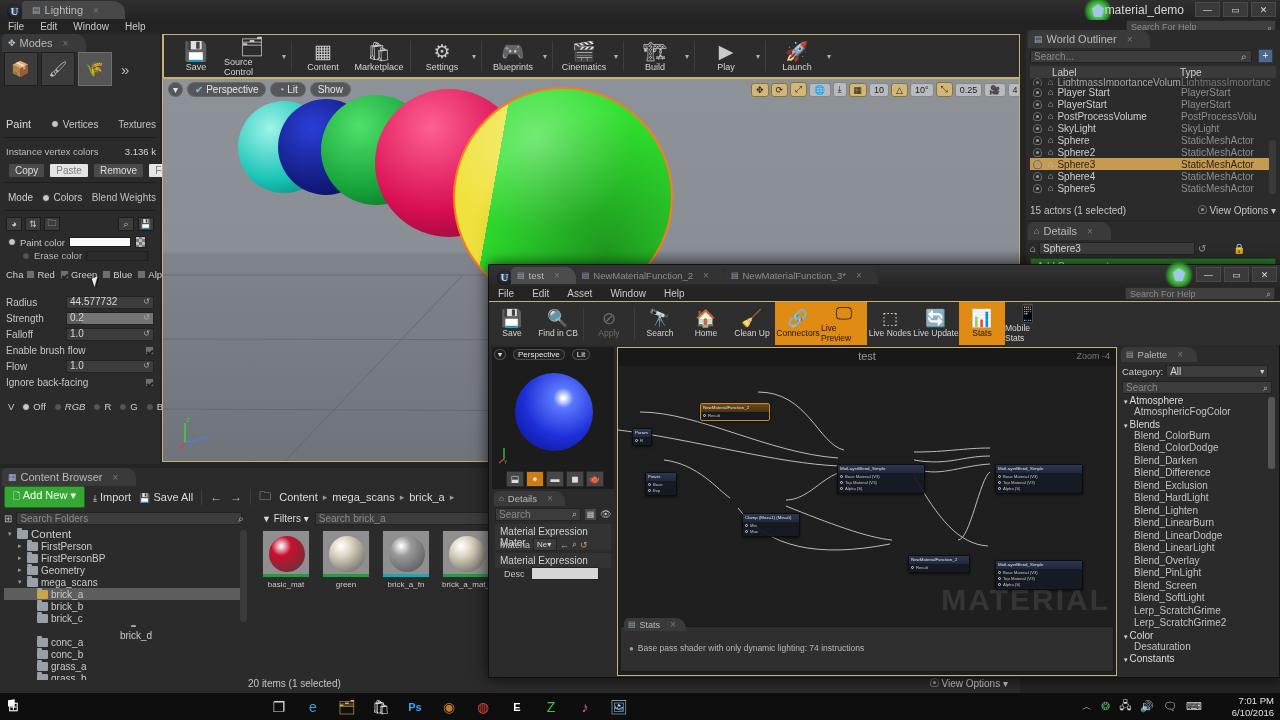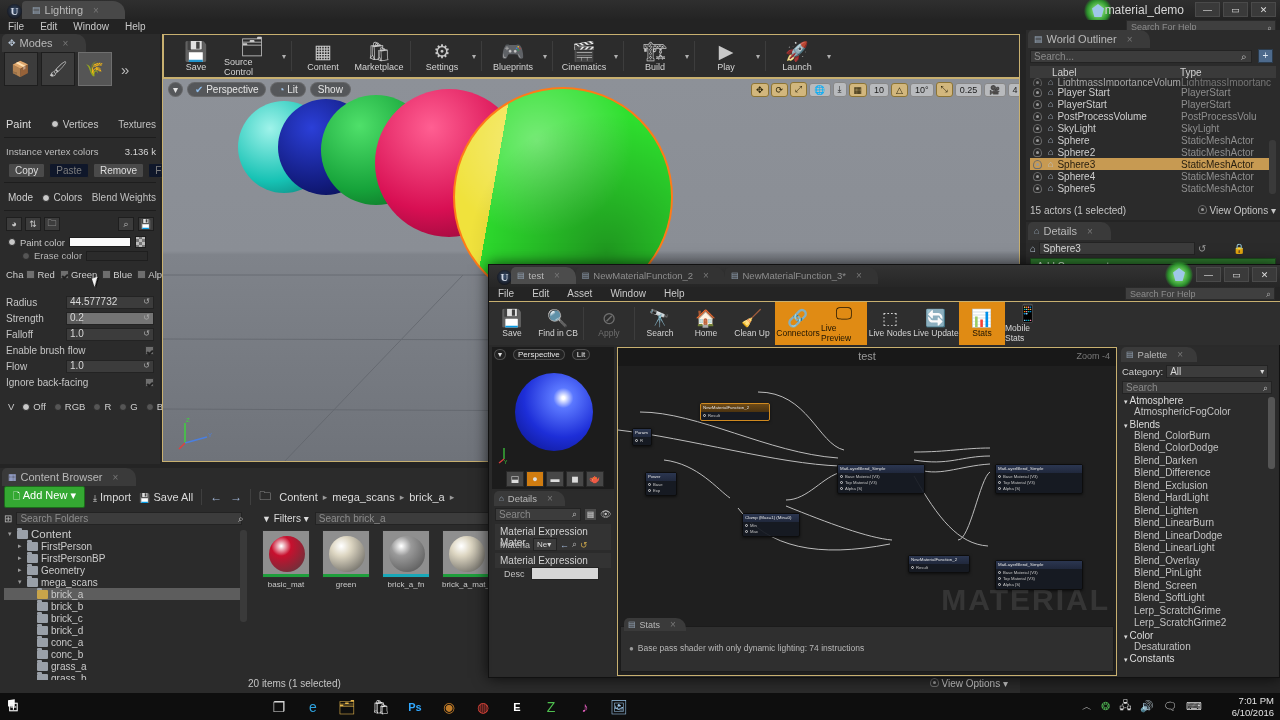--- a/index.html
+++ b/index.html
@@ -24,21 +24,21 @@
   .sectionhdr { background:#333; color:#d2d2d2; padding:2px 5px; font-size:10px; }
   .fld {
     background:#3c3c3c; border:1px solid #232323; color:#d8d8d8;
     height:13px; line-height:12px; font-size:10px; padding:0 3px;
     display:flex; align-items:center;
   }
   .btn {
     background:#4a4a4a; border:1px solid #2b2b2b; color:#ddd;
     font-size:10px; padding:1px 6px; border-radius:2px;
   }
-  .btn.dis { color:#7d7d7d; background:#0f172a; }
+  .btn.dis { color:#7d7d7d; background:#e5e5e5; }
   .cb { width:9px;height:9px;background:#6e6e6e;border:1px solid #303030;display:inline-block; position:relative;}
   .cb.on:after{content:"";position:absolute;left:1px;top:3px;width:4px;height:2px;border-left:2px solid #222;border-bottom:2px solid #222;transform:rotate(-45deg);}
   .radio { width:8px;height:8px;border-radius:50%;border:1px solid #2a2a2a;background:#555;display:inline-block;}
   .radio.on{background:#c8c8c8;}
   .scrollv { position:absolute; width:7px; background:#3a3a3a; border-radius:3px; }
 
   
   #ue-main { position:absolute; left:0; top:0; width:1280px; height:693px; background:#242424; }
 
   
@@ -401,21 +401,21 @@
         </div>
 
       <div class="abs row" style="left:8px;top:367px;gap:8px;" id="viewmodes">
         <span style="font-size:9.5px;">V</span>
       <span class="row" style="gap: 3px;">
             <span class="radio on"></span>
             <span style="font-size: 9.5px; color: rgb(207, 207, 207);">Off</span>
           </span>
           <span class="row" style="gap: 3px;">
             <span class="radio"></span>
-            <span style="font-size: 9.5px; color: rgb(207, 207, 207);">RGB</span>
+            <span style="font-size: 9.5px; color: rgb(207, 207, 207); font-style: italic;">RGB</span>
           </span>
           <span class="row" style="gap: 3px;">
             <span class="radio"></span>
             <span style="font-size: 9.5px; color: rgb(207, 207, 207);">R</span>
           </span>
           <span class="row" style="gap: 3px;">
             <span class="radio"></span>
             <span style="font-size: 9.5px; color: rgb(207, 207, 207);">G</span>
           </span>
           <span class="row" style="gap: 3px;">
@@ -689,21 +689,21 @@
           <div class="folderrow" style="padding-left: 24px;">
             <span class="arrow"></span>
             <span class="fico"></span>
             <span>brick_b</span>
           </div>
           <div class="folderrow" style="padding-left: 24px;">
             <span class="arrow"></span>
             <span class="fico"></span>
             <span>brick_c</span>
           </div>
-          <div class="folderrow" style="padding-left: 24px;">
+          <div class="folderrow" style="padding-left: 24px; flex-direction: column;">
             <span class="arrow"></span>
             <span class="fico"></span>
             <span>brick_d</span>
           </div>
           <div class="folderrow" style="padding-left: 24px;">
             <span class="arrow"></span>
             <span class="fico"></span>
             <span>conc_a</span>
           </div>
           <div class="folderrow" style="padding-left: 24px;">

